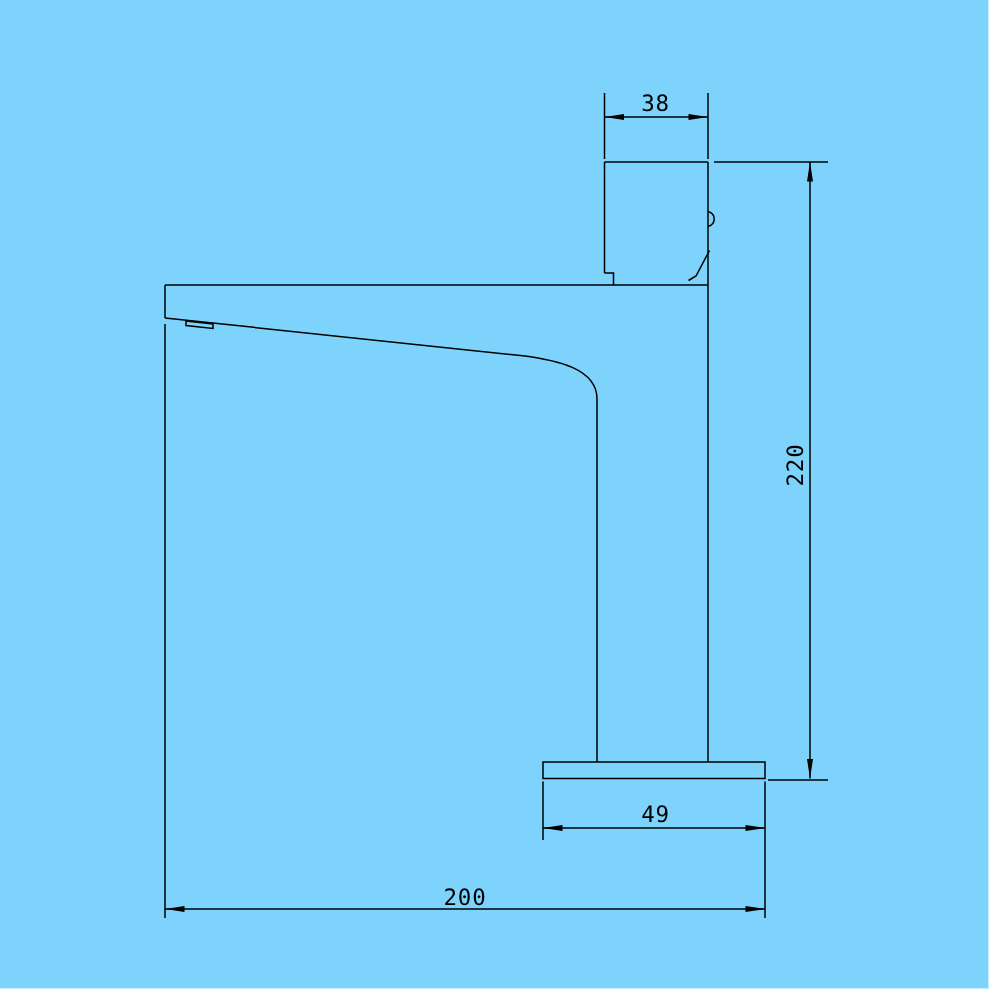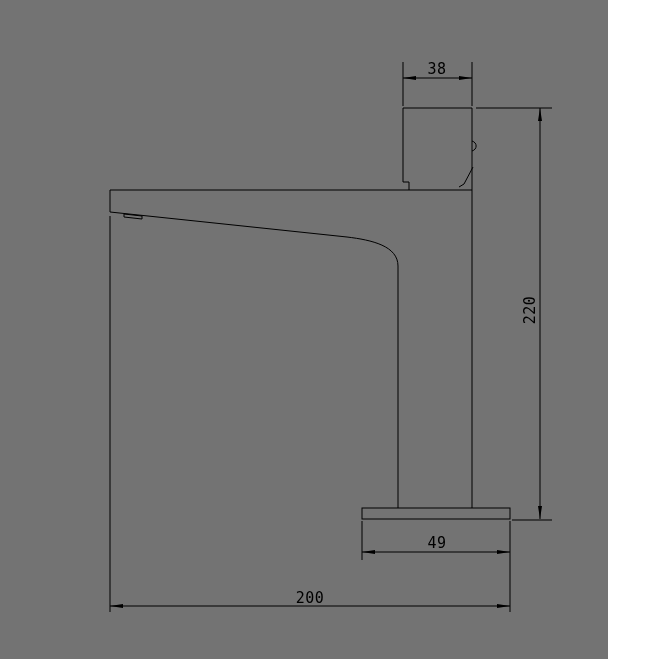--- a/index.html
+++ b/index.html
@@ -3,23 +3,23 @@
 <meta charset="utf-8">
 <style>
   html, body {
     margin: 0;
     padding: 0;
     background: #ffffff;
     font-family: "DejaVu Sans Mono", "Liberation Mono", monospace;
   }
   .canvas {
     position: relative;
-    width: 608px;
+    width: 659px;
     height: 659px;
-    background: #737373;
+    background: #7dd3fc;
     overflow: hidden;
   }
   svg {
     display: block;
   }
   .outline {
     fill: none;
     stroke: #000000;
     stroke-width: 1;
   }

